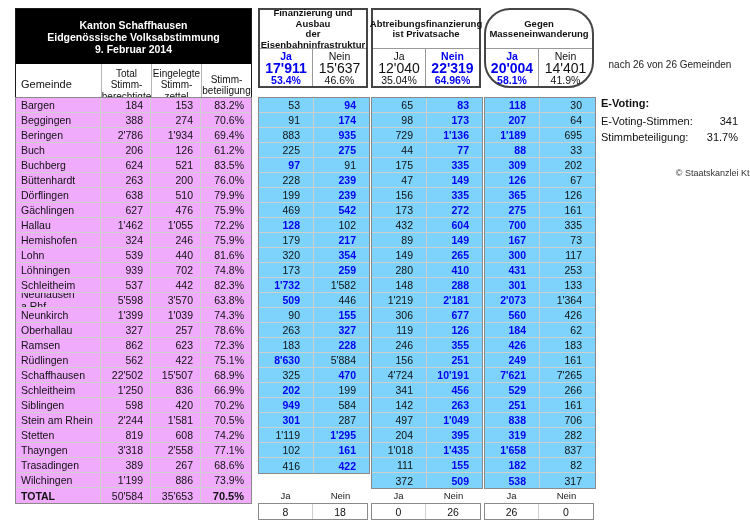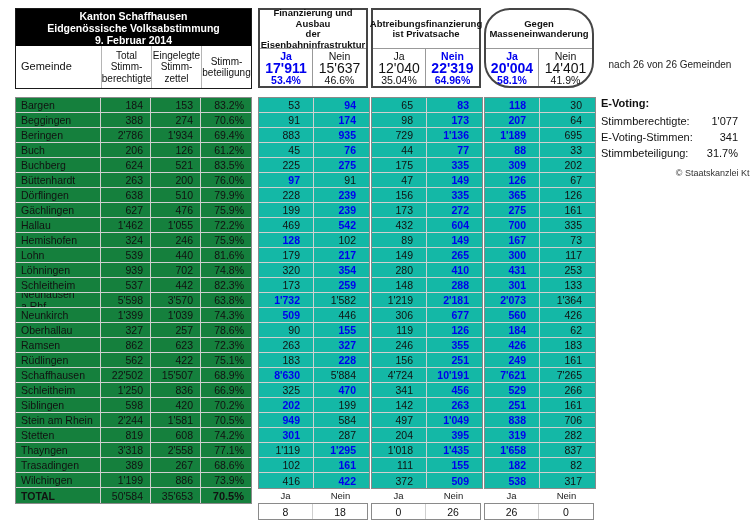--- a/index.html
+++ b/index.html
@@ -2,30 +2,30 @@
 <html><head>
 <meta charset="utf-8">
 <style>
   * { margin:0; padding:0; box-sizing:border-box; }
   html,body { background:#fff; }
   body { font-family:"Liberation Sans", sans-serif; color:#111; }
   .page { position:relative; width:750px; height:531px; background:#fff; overflow:hidden; }
 
   
   .left-header { position:absolute; left:15px; top:8px; width:237px; border:1px solid #1a1a1a; }
-  .title-box { background:#000; color:#fff; height:37px; display:flex; align-items:center; justify-content:center;
+  .title-box { background:#000; color:#fff; height:55px; display:flex; align-items:center; justify-content:center;
                text-align:center; font-weight:bold; font-size:10.5px; line-height:12px; white-space:pre-line; }
   .col-row { display:grid; grid-template-columns:86px 50px 50px 49px; height:42px; background:#fff; }
   .col-row > div { border-right:1px solid #b5b5b5; display:flex; align-items:center; justify-content:center;
                    text-align:center; font-size:10px; line-height:11.5px; white-space:pre-line; }
   .col-row > div:last-child { border-right:none; }
   .col-row .gemcol { justify-content:flex-start; padding-left:5px; text-align:left; font-size:11px; }
 
   
-  .left-body { position:absolute; left:15px; top:97px; width:237px; border:1px solid #8a8a8a; background:#15803d; }
+  .left-body { position:absolute; left:15px; top:97px; width:237px; border:1px solid #8a8a8a; background:#f0abfc; }
   .trow { display:grid; grid-template-columns:85px 50px 50px 50px; height:15px; border-bottom:1px solid #cfcfcf; }
   .trow:last-child { border-bottom:none; }
   .trow > div { border-right:1px solid #cfcfcf; font-size:10.5px; display:flex; align-items:center; overflow:hidden; }
   .trow > div:last-child { border-right:none; }
   .trow .cname { padding-left:5px; }
   .trow .cnum { justify-content:flex-end; padding-right:7px; }
   .trow.total .cname, .trow.total .cpct { font-weight:bold; }
   .trow.total .cpct { font-size:11px; }
 
   
@@ -33,21 +33,21 @@
   .qb0 { left:258px; } .qb1 { left:371px; } .qb2 { left:484px;border-radius:26px; }
   .qtitle { height:39px; display:flex; align-items:center; justify-content:center; text-align:center;
             font-weight:bold; font-size:9.5px; line-height:10.5px; white-space:pre-line; border-bottom:1px solid #999; padding:1px 2px; }
   .qvals { display:grid; grid-template-columns:1fr 1fr; height:37px; }
   .qside { display:flex; flex-direction:column; align-items:center; justify-content:center; font-size:10.5px; line-height:12px; }
   .qside.side-ja { border-right:1px solid #999; }
   .qside .qnum { font-size:14px; }
   .qside.win { color:#0000EE; font-weight:bold; }
 
   
-  .qbody { position:absolute; top:97px; width:112px; border:1px solid #8a8a8a; background:#14b8a6; }
+  .qbody { position:absolute; top:97px; width:112px; border:1px solid #8a8a8a; background:#7dd3fc; }
   .qbd0 { left:258px; } .qbd1 { left:371px; } .qbd2 { left:484px; }
   .qrow { display:grid; grid-template-columns:1fr 1fr; height:15px; border-bottom:1px solid #cfcfcf; }
   .qrow:last-child { border-bottom:none; }
   .qrow > div { border-right:1px solid #cfcfcf; font-size:10.5px; display:flex; align-items:center; justify-content:flex-end; padding-right:13px; }
   .qrow > div:last-child { border-right:none; }
   .qrow > div.win { color:#0000EE; font-weight:bold; }
 
   
   .qlabels { position:absolute; top:488px; width:110px; height:14px; display:grid; grid-template-columns:1fr 1fr; }
   .qlabels > div { font-size:9.5px; color:#222; display:flex; align-items:center; justify-content:center; }
@@ -310,24 +310,20 @@
       </div>
       <div class="qrow">
         <div class="">91</div>
         <div class="win">174</div>
       </div>
       <div class="qrow">
         <div class="">883</div>
         <div class="win">935</div>
       </div>
       <div class="qrow">
-        <div class="">45</div>
-        <div class="win">76</div>
-      </div>
-      <div class="qrow">
         <div class="">225</div>
         <div class="win">275</div>
       </div>
       <div class="qrow">
         <div class="win">97</div>
         <div class="">91</div>
       </div>
       <div class="qrow">
         <div class="">228</div>
         <div class="win">239</div>
@@ -647,24 +643,20 @@
       <div>0</div>
   </div>
   <div class="anz">Anz. Gemeinden</div>
 
   <div class="stand">
     <div>nach 26 von 26 Gemeinden</div>
   </div>
   <div class="evoting">
     <div class="ev-title">E-Voting:</div>
     <div class="ev-row">
-      <span>Stimmberechtigte:</span>
-        <span>1'077</span>
-    </div>
-    <div class="ev-row">
       <span>E-Voting-Stimmen:</span>
         <span>341</span>
     </div>
     <div class="ev-row">
       <span>Stimmbeteiligung:</span>
         <span>31.7%</span>
     </div>
   </div>
   <div class="copyright">© Staatskanzlei Kt. SH</div>
 

